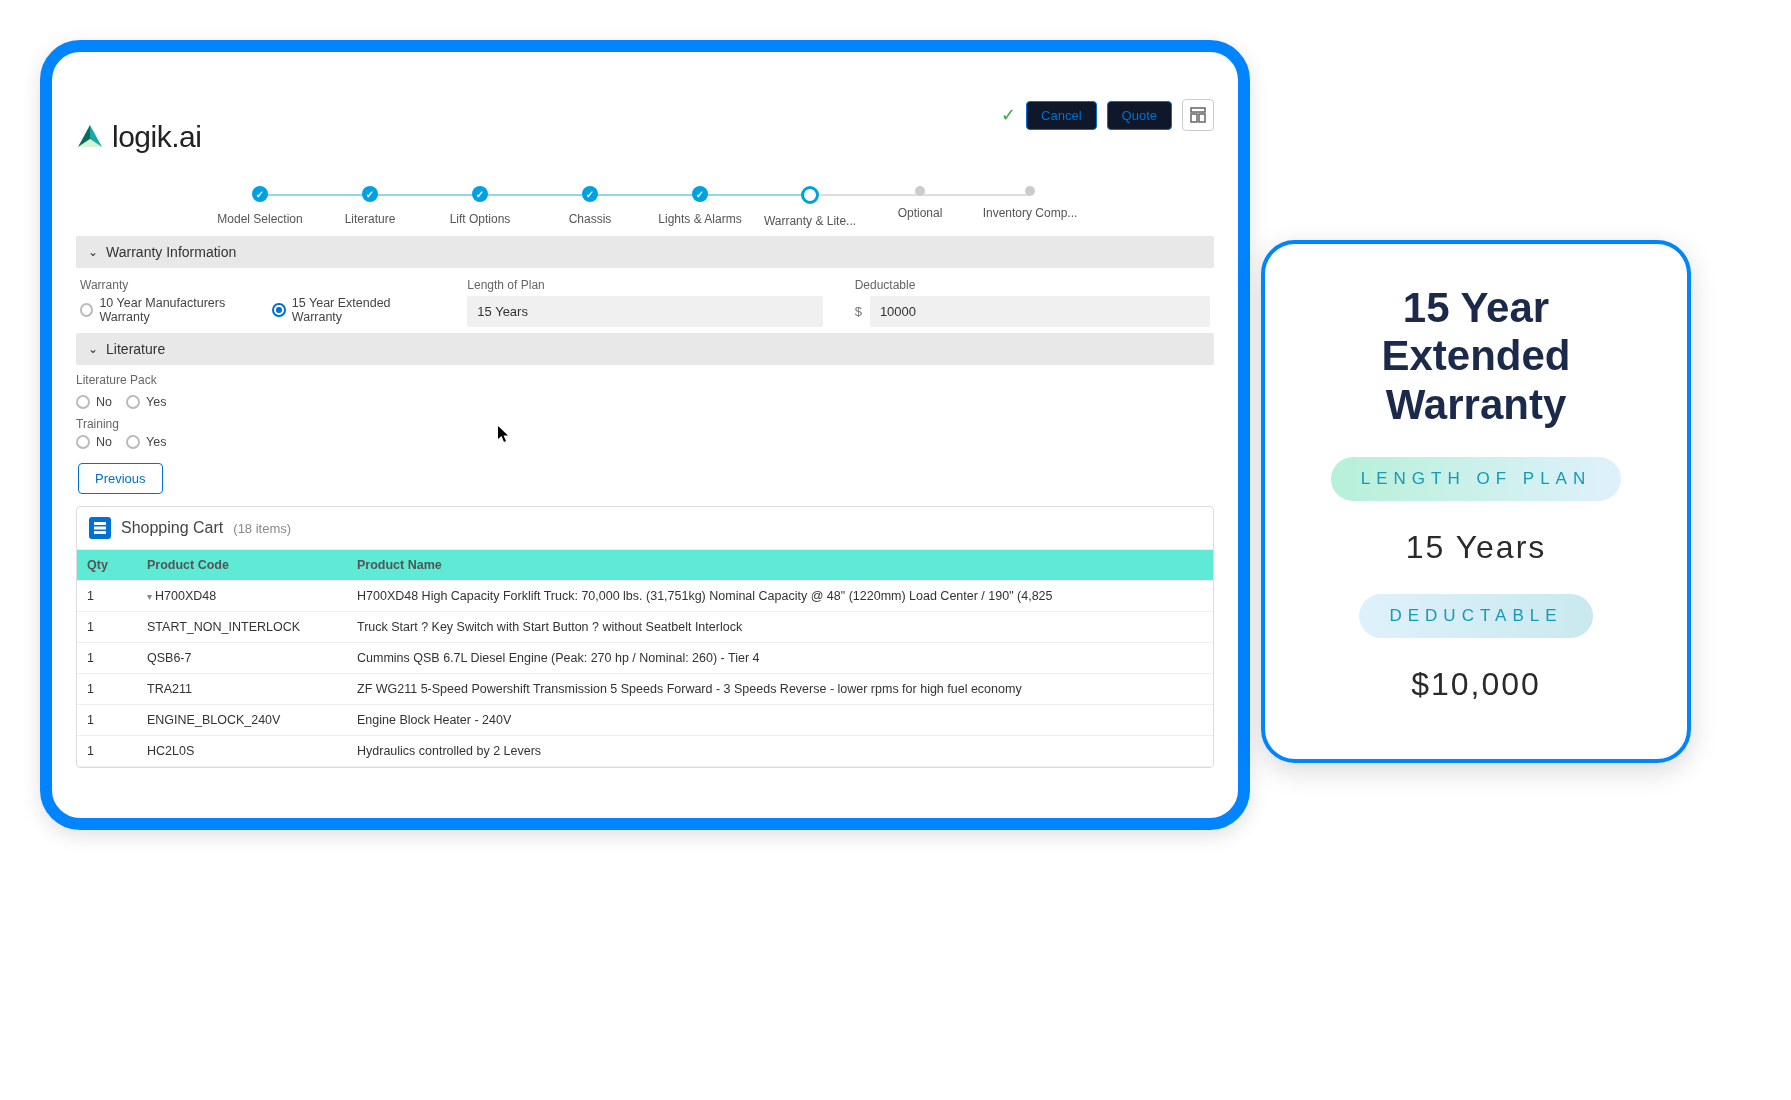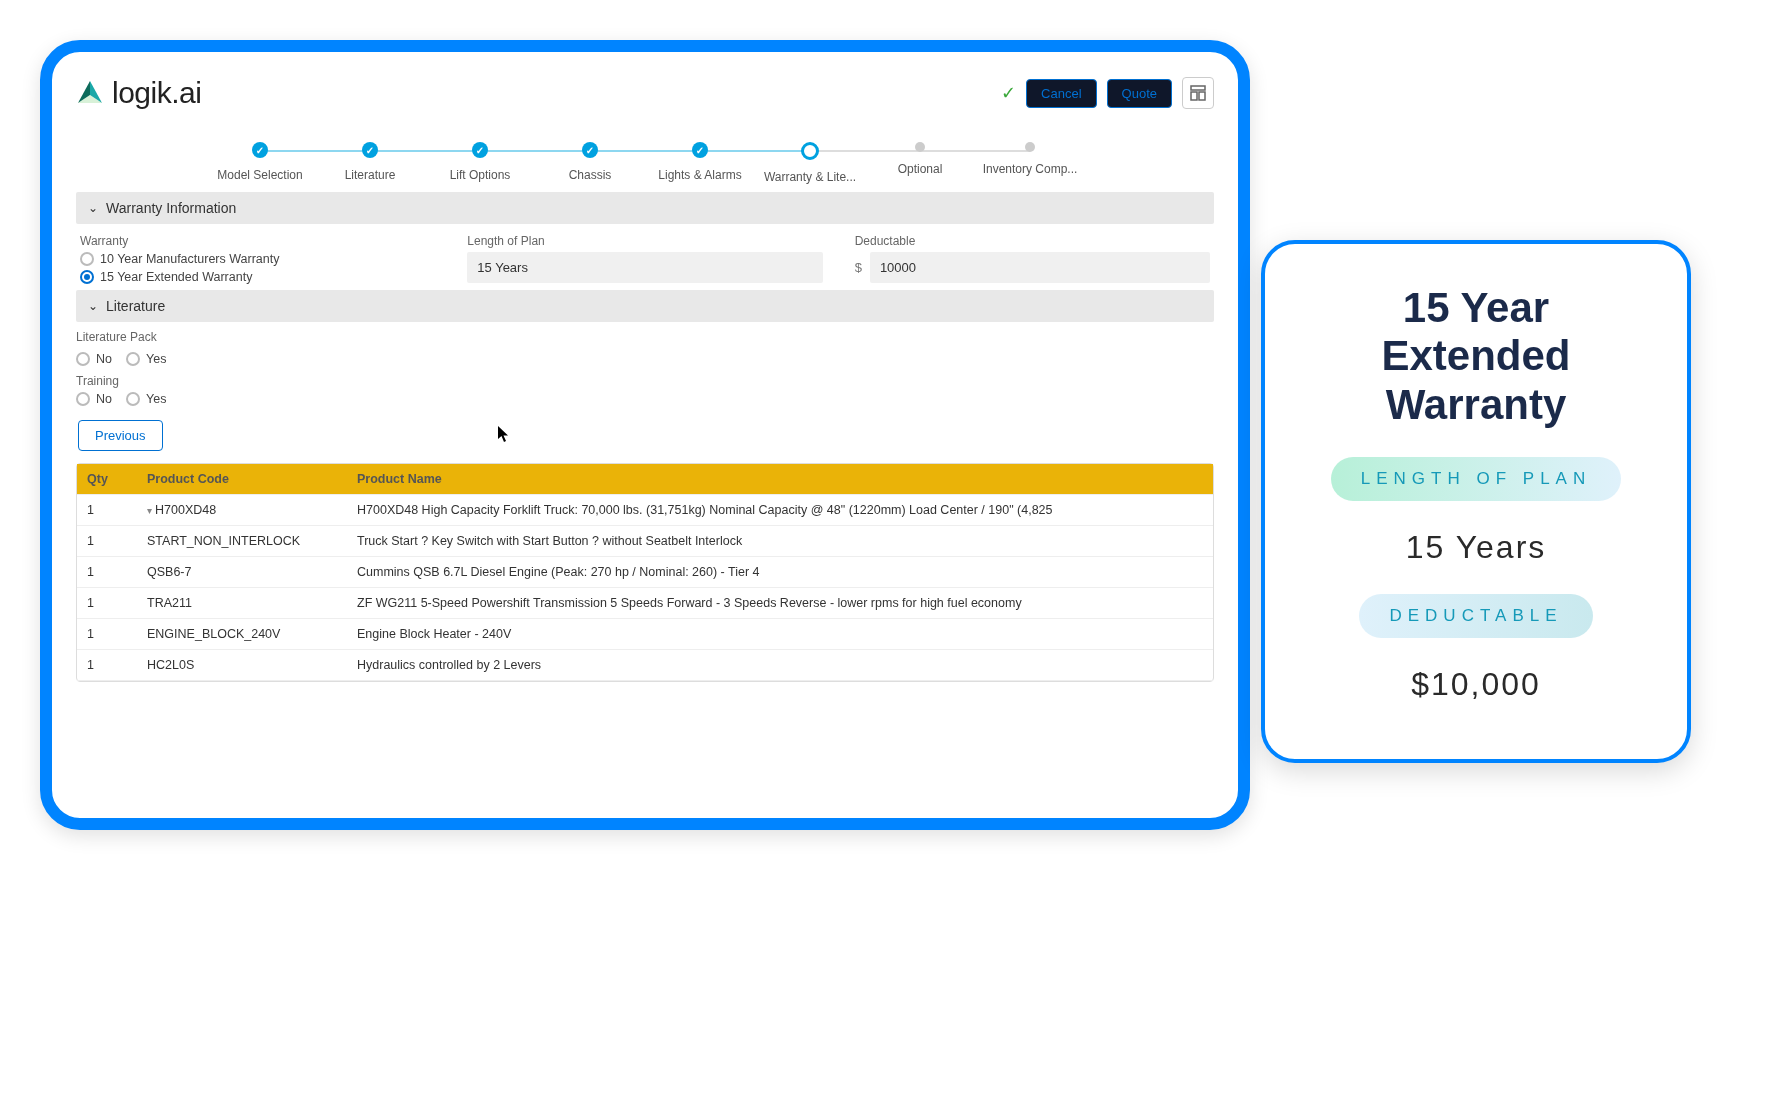--- a/index.html
+++ b/index.html
@@ -26,21 +26,21 @@
     .inner-content {
       padding: 18px 24px;
     }
     .header-row {
       display: flex;
       justify-content: space-between;
       align-items: center;
       padding: 6px 0 8px 0;
     }
     .logo-area {
-      display: flex; align-items: center; gap: 8px;
+      display: flex; align-items: center; gap: 8px; margin-top: 44px;
     }
     .logo-mark { width: 28px; height: 28px; position: relative; }
     .logo-mark svg { width: 28px; height: 28px; }
     .logo-text { font-size: 30px; letter-spacing: -0.5px; color: #222; font-weight: 400; }
     .header-actions {
       display: flex; align-items: center; gap: 10px;
     }
     .check-icon { color: #3aa83a; font-size: 18px; }
     .btn {
       border: 1px solid #0070d2; background: #0f172a; color: #0070d2;
@@ -85,21 +85,21 @@
       display: flex; align-items: center; gap: 8px;
       border-radius: 2px;
     }
     .chev { font-size: 12px; }
     
     .form-row {
       display: flex; gap: 32px; padding: 10px 4px 6px 4px;
     }
     .form-col { flex: 1; }
     .field-label { font-size: 12px; color: #666; margin-bottom: 4px; display:block; }
-    .radio-group { display:flex; flex-direction: column; gap: 4px; margin-top: 2px; }
+    .radio-group { display:flex; flex-direction: row; gap: 4px; margin-top: 2px; }
     .radio-group.inline { flex-direction: row; gap: 14px; }
     .radio-opt { display:flex; align-items:center; gap:6px; font-size: 12.5px; color:#444; }
     .radio {
       width:14px; height:14px; border-radius:50%; border: 2px solid #bbb; display:inline-block;
       position:relative;
     }
     .radio.checked { border-color:#0070d2; }
     .radio.checked::after {
       content:''; position:absolute; inset:2px; border-radius:50%; background:#0070d2;
     }
@@ -122,21 +122,21 @@
     .cart-icon {
       width:22px;height:22px;background:#0070d2;border-radius:3px;
       display:flex;align-items:center;justify-content:center;color:#fff;font-size:12px;
     }
     .cart-title { font-size: 16px; color:#444; }
     .cart-count { font-size: 13px; color:#888; }
     .cart-table { width:100%; border-collapse: collapse; font-size:12.5px; color:#333; }
     .cart-table th, .cart-table td {
       text-align:left; padding: 8px 10px; border-bottom:1px solid #eee;
     }
-    .cart-table th { color:#555; font-weight:600; background:#eab308; }
+    .cart-table th { color:#555; font-weight:600; background:#5eead4; }
     .qty-col { width: 60px; }
     .code-col { width: 210px; }
     .caret-left { color:#888; margin-right:3px; font-size:10px; }
 
     
     .side-card {
       position:absolute; right: 100px; top: 240px; width: 430px;
       border: 4px solid #0084FF; border-radius: 34px; background:#fff;
       padding: 40px 40px 56px 40px;
       box-shadow: 0 8px 28px rgba(0,0,0,0.15);
@@ -297,20 +297,31 @@
         <label class="radio-opt">
             <span class="radio"></span>
             <span>Yes</span>
           </label>
       </div>
     </div>
 
     <button class="prev-btn">Previous</button>
 
     <div class="cart-wrap">
+      <div class="cart-hdr">
+        <div class="cart-icon">
+          <svg width="12" height="12" viewBox="0 0 12 12">
+              <rect x="0" y="0" width="12" height="3" fill="#fff"></rect>
+              <rect x="0" y="4.5" width="12" height="3" fill="#fff"></rect>
+              <rect x="0" y="9" width="12" height="3" fill="#fff"></rect>
+            </svg>
+        </div>
+        <span class="cart-title">Shopping Cart</span>
+        <span class="cart-count">(18 items)</span>
+      </div>
       <table class="cart-table">
         <thead>
           <tr>
             <th class="qty-col">Qty</th>
             <th class="code-col">Product Code</th>
             <th>Product Name</th>
           </tr>
         </thead>
         <tbody id="cart-body">
             <tr>

